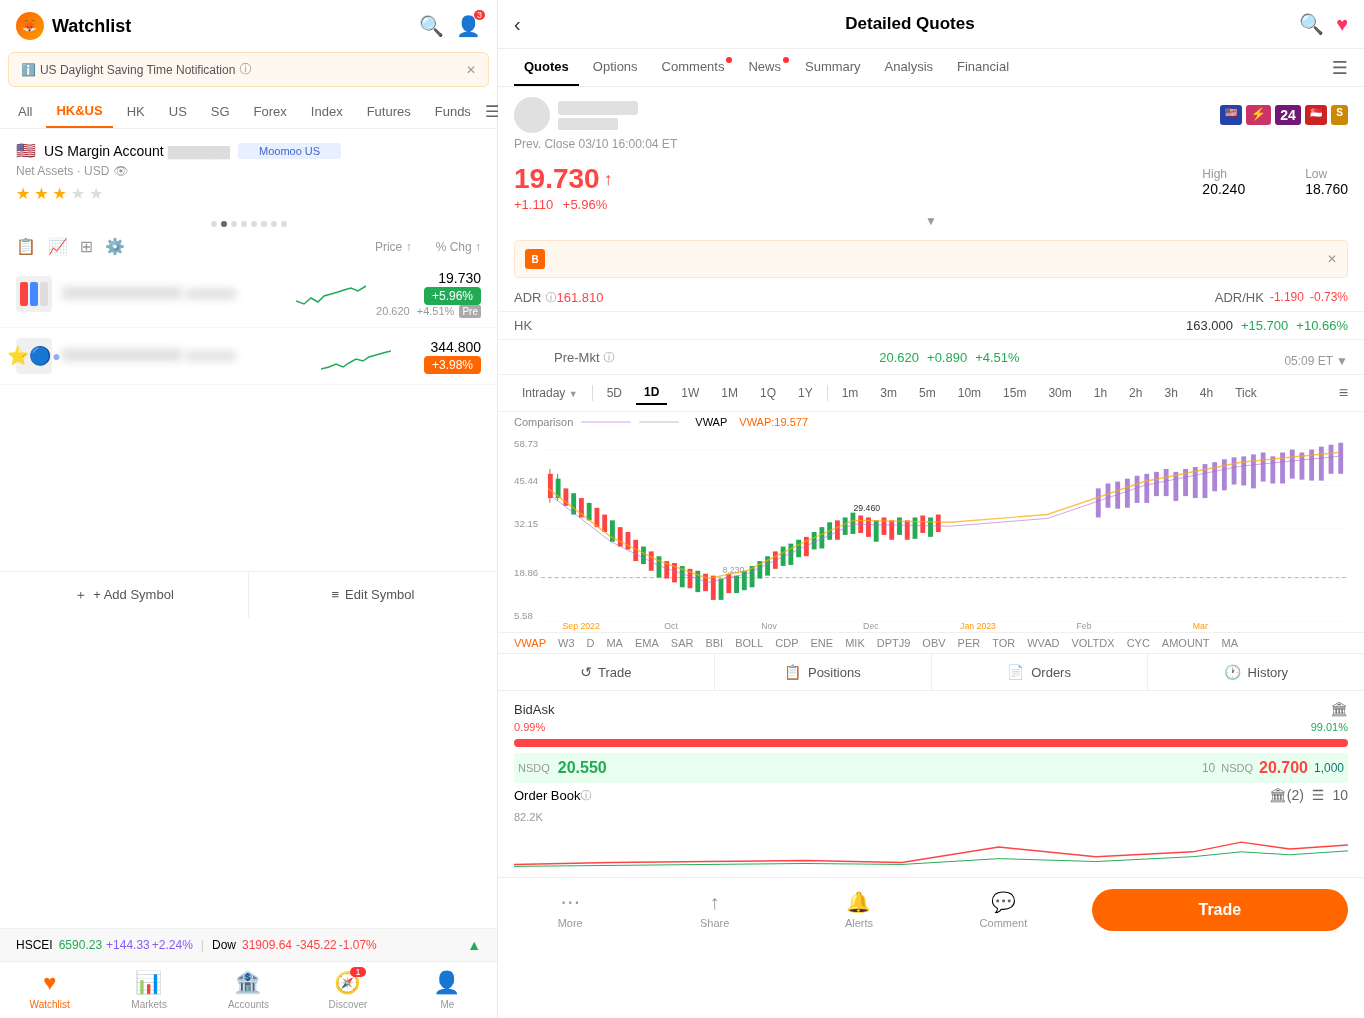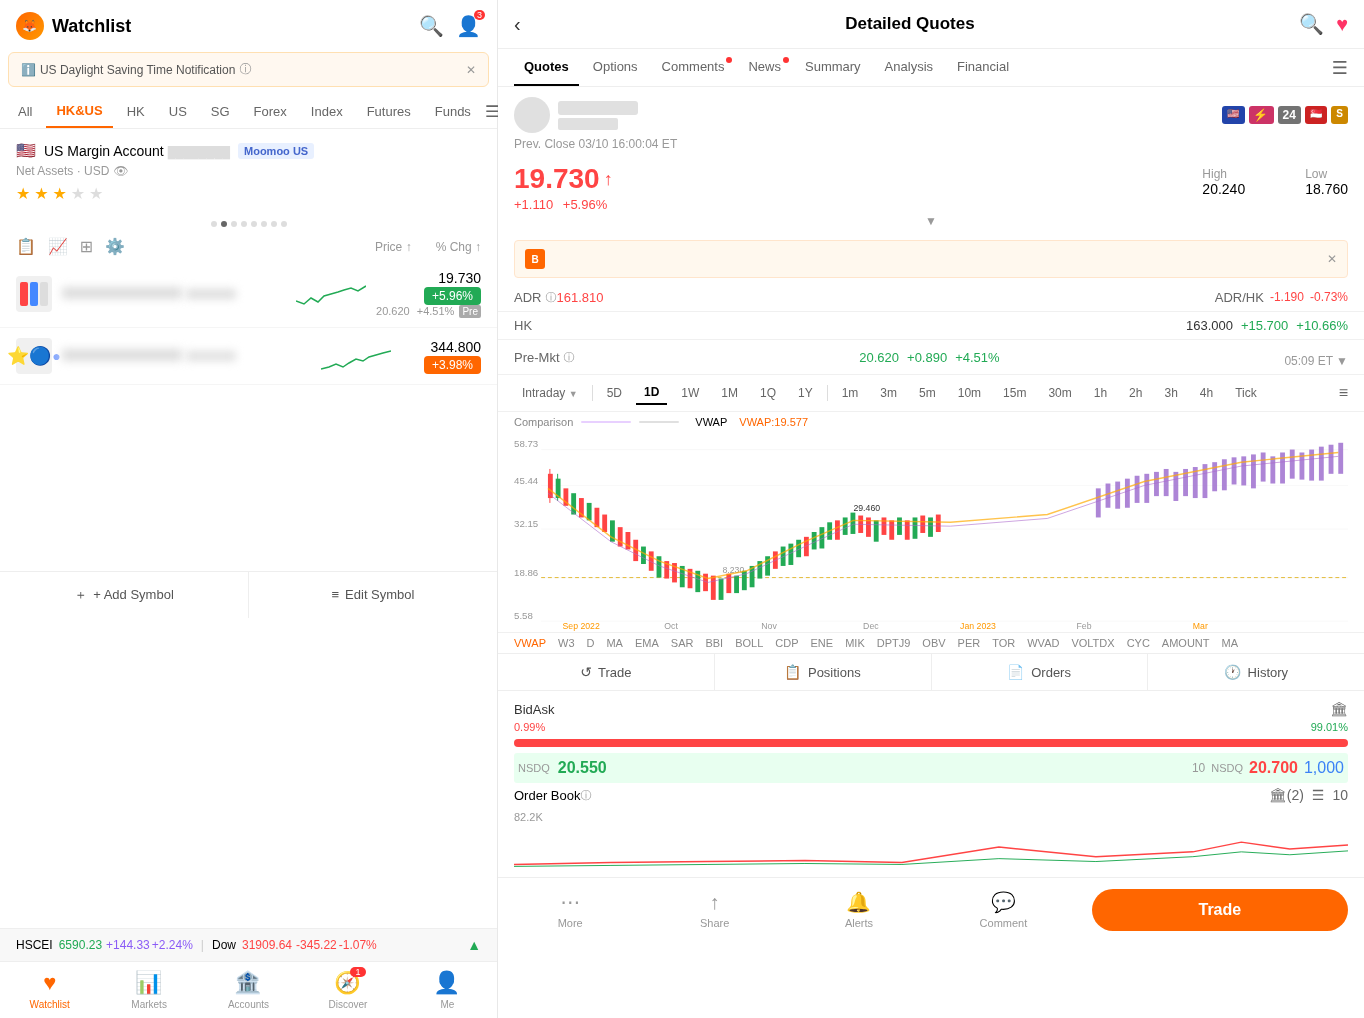--- a/index.html
+++ b/index.html
@@ -16,21 +16,21 @@
 
     .tabs-row { display: flex; align-items: center; padding: 0 8px; border-bottom: 1px solid #eee; gap: 4px; }
     .tab-item { padding: 8px 10px; font-size: 13px; color: #666; cursor: pointer; white-space: nowrap; }
     .tab-item.active { color: #ff6600; border-bottom: 2px solid #ff6600; font-weight: 600; }
     .tabs-more { margin-left: auto; color: #666; }
 
     .account-section { padding: 12px 16px; background: #fff; }
     .account-row { display: flex; align-items: center; gap: 8px; }
     .flag-icon { font-size: 16px; }
     .account-name { font-size: 14px; font-weight: 500; }
-    .account-badge { background: #e8f0ff; color: #4466cc; font-size: 11px; padding: 2px 6px; border-radius: 3px; font-weight: bold; }
+    .account-badge { background: #e8f0ff; color: #4466cc; font-size: 11px; padding: 2px 21px; border-radius: 3px; }
     .account-sub { font-size: 12px; color: #999; margin-top: 4px; display: flex; align-items: center; gap: 4px; }
     .stars { color: #ccc; font-size: 14px; margin-top: 6px; }
     .stars .filled { color: #ffaa00; }
 
     .scroll-indicator { display: flex; justify-content: center; gap: 4px; padding: 6px; }
     .dot { width: 6px; height: 6px; border-radius: 50%; background: #ddd; }
     .dot.active { background: #666; }
 
     .list-header { display: flex; justify-content: flex-end; gap: 16px; padding: 4px 16px; font-size: 12px; color: #999; align-items: center; }
     .list-header-icons { display: flex; gap: 12px; align-items: center; margin-right: auto; }
@@ -82,21 +82,21 @@
 
     .stock-header-area { padding: 10px 16px 6px; }
     .stock-ticker-row { display: flex; align-items: center; gap: 8px; }
     .ticker-logo { width: 36px; height: 36px; background: #e0e0e0; border-radius: 50%; }
     .ticker-name-blurred { width: 80px; height: 14px; background: #e0e0e0; border-radius: 3px; }
     .prev-close { font-size: 12px; color: #999; margin-top: 4px; }
     .exchange-icons { display: flex; gap: 4px; }
     .ex-badge { padding: 2px 5px; border-radius: 3px; font-size: 10px; font-weight: bold; color: white; }
     .ex-us { background: #2244aa; }
     .ex-f { background: #aa2244; }
-    .ex-24 { background: #737373; font-size: 12px; }
+    .ex-24 { background: #701a75; font-size: 14px; }
 
     .price-section { padding: 6px 16px; }
     .main-price { font-size: 28px; font-weight: 600; color: #ff4444; display: flex; align-items: center; gap: 4px; }
     .price-change { font-size: 13px; color: #ff4444; margin-top: 2px; }
     .price-hl { display: flex; gap: 60px; margin-top: 4px; }
     .price-hl-item { }
     .price-hl-label { font-size: 12px; color: #999; }
     .price-hl-value { font-size: 14px; font-weight: 500; }
 
     .news-banner { margin: 6px 16px; background: #fff8ee; border: 1px solid #ffe5cc; border-radius: 4px; padding: 8px 10px; display: flex; align-items: center; gap: 8px; font-size: 12px; color: #444; }
@@ -107,21 +107,21 @@
     .adr-label { color: #666; display: flex; align-items: center; gap: 4px; }
     .adr-value { color: #ff4444; font-weight: 500; }
     .adr-right { color: #ff4444; font-size: 12px; }
 
     .hk-row { display: flex; justify-content: space-between; padding: 6px 16px; border-bottom: 1px solid #f0f0f0; font-size: 13px; }
     .hk-values { display: flex; gap: 8px; }
     .hk-price { color: #333; font-weight: 500; }
     .hk-chg { color: #22aa55; }
 
     .premkt-row { display: flex; justify-content: space-between; align-items: center; padding: 6px 16px; border-bottom: 1px solid #f0f0f0; font-size: 13px; }
-    .premkt-label { color: #666; display: flex; align-items: center; gap: 4px; }
+    .premkt-label { color: #666; display: flex; align-items: center; gap: 4px; margin-left: 40px; }
     .premkt-values { display: flex; gap: 8px; }
     .premkt-price { color: #22aa55; font-weight: 500; }
     .premkt-chg { color: #22aa55; }
     .premkt-time { color: #999; font-size: 12px; display: flex; align-items: center; gap: 3px; margin-top: 8px; }
 
     .chart-timeframe { display: flex; padding: 6px 16px; gap: 6px; border-bottom: 1px solid #f0f0f0; align-items: center; overflow-x: auto; }
     .tf-item { padding: 4px 8px; font-size: 12px; color: #666; cursor: pointer; white-space: nowrap; }
     .tf-item.active { color: #000; font-weight: 600; border-bottom: 2px solid #000; }
     .tf-separator { width: 1px; height: 16px; background: #ddd; }
     .tf-lines-icon { margin-left: auto; color: #666; cursor: pointer; }
@@ -156,21 +156,21 @@
     .ask-pct { font-size: 11px; color: #22aa55; text-align: right; }
     .pct-row { display: flex; justify-content: space-between; }
 
     .order-row { display: flex; align-items: center; padding: 4px 0; font-size: 13px; background: #e8fff0; border-radius: 3px; }
     .order-exchange { color: #999; font-size: 11px; }
     .order-bid-price { color: #22aa55; font-weight: 600; font-size: 16px; margin-left: 8px; }
     .order-ask-side { margin-left: auto; display: flex; align-items: center; gap: 6px; }
     .order-ask-qty { color: #999; font-size: 12px; }
     .order-ask-exchange { color: #999; font-size: 11px; }
     .order-ask-price { color: #ff4444; font-weight: 600; font-size: 16px; }
-    .order-ask-size { color: #3b82f6; font-size: 16px; }
+    .order-ask-size { color: #0f766e; font-size: 12px; }
 
     .orderbook-label-row { display: flex; justify-content: space-between; align-items: center; padding: 4px 0; font-size: 13px; font-weight: 500; }
     .ob-icons { display: flex; gap: 8px; align-items: center; }
     .ob-icon { color: #666; font-size: 14px; cursor: pointer; }
     .right-nav-item { flex: 1; display: flex; flex-direction: column; align-items: center; padding: 8px 4px; gap: 3px; font-size: 11px; color: #999; cursor: pointer; }
     .right-nav-icon { font-size: 20px; }
 
     .blurred-text { filter: blur(4px); background: #ddd; border-radius: 2px; display: inline-block; height: 12px; }
     .blurred-wide { width: 120px; }
     .blurred-short { width: 60px; }

